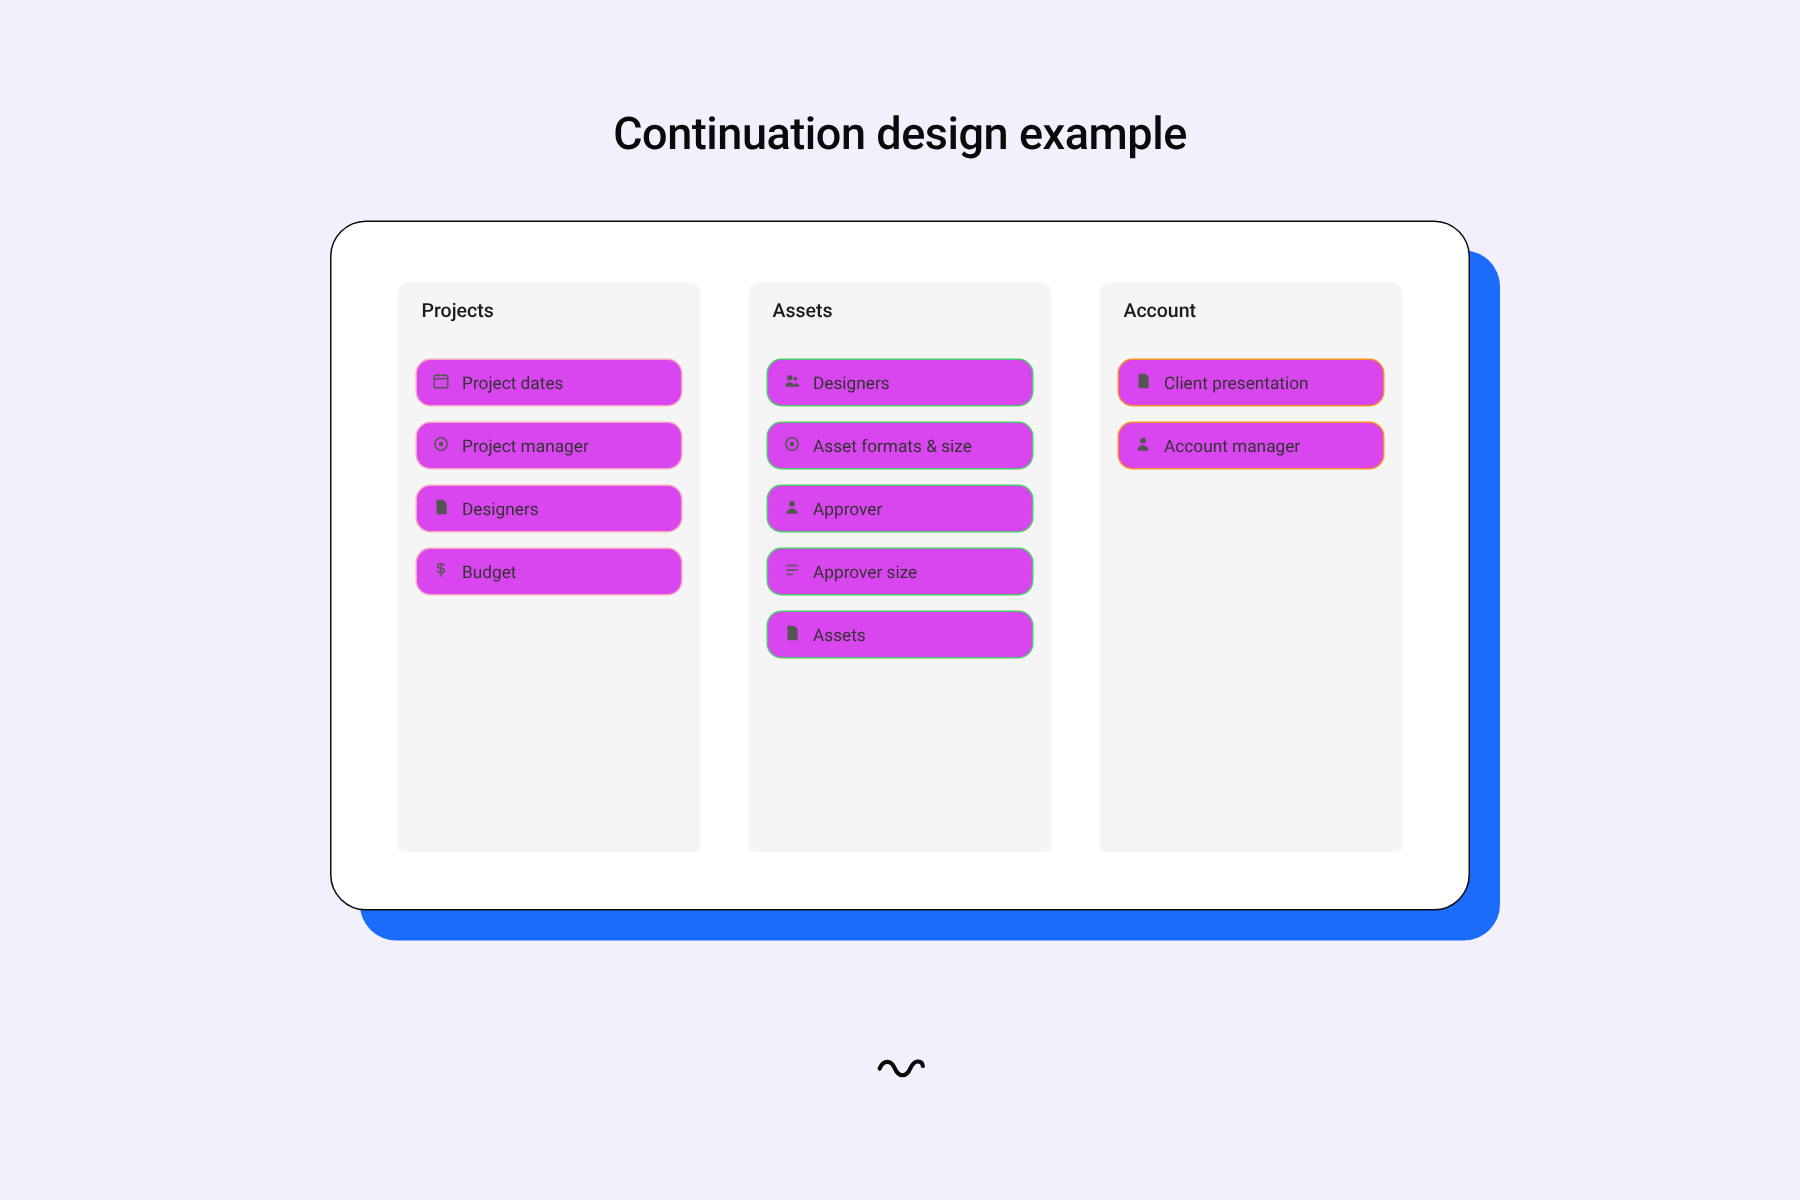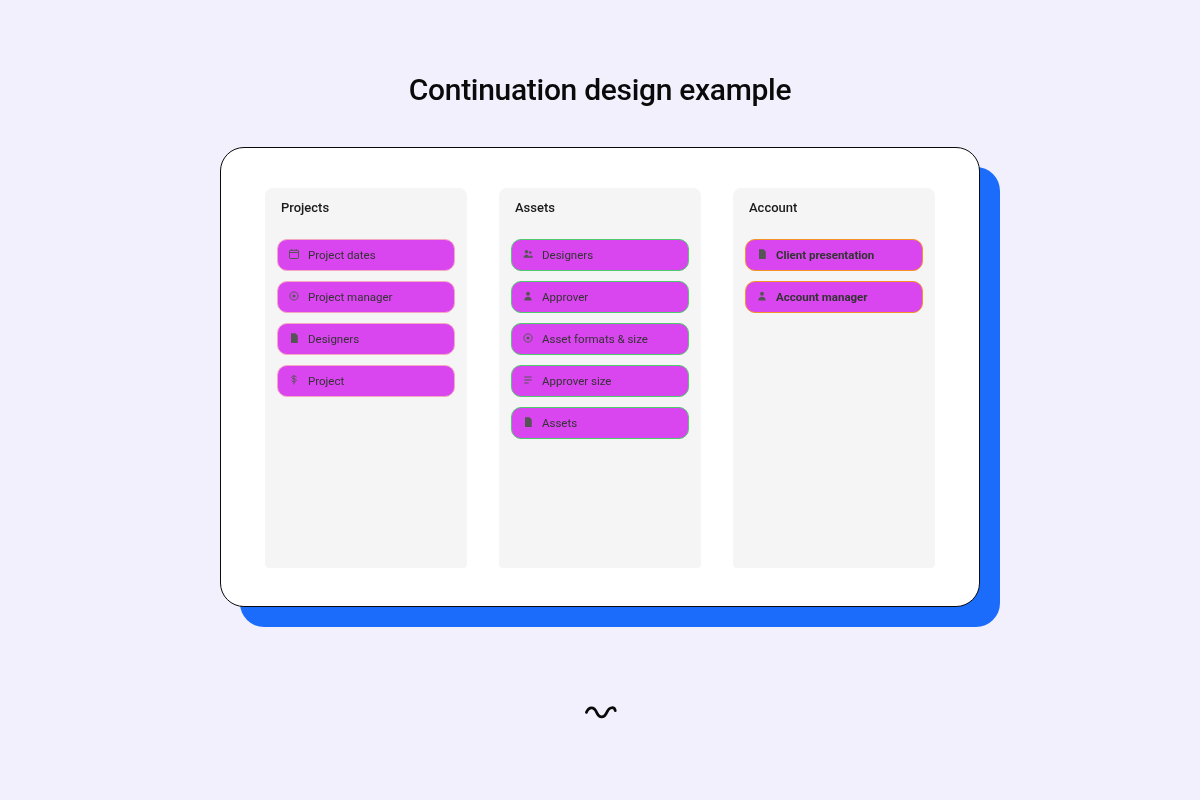--- a/index.html
+++ b/index.html
@@ -84,21 +84,21 @@
       background: #d946ef;
       border: 1.2px solid;
       border-radius: 10px;
       padding: 8px 10px;
       font-size: 11.5px;
       color: #333333;
       cursor: pointer;
     }
     .col-projects .field-item { border-color: #f7a8c1; }
     .col-assets .field-item { border-color: #4fc96e; }
-    .col-clients .field-item { border-color: #f59226; font-weight: bold; }
+    .col-clients .field-item { border-color: #f59226; }
     .icon {
       width: 12px;
       height: 12px;
       display: inline-flex;
       align-items: center;
       justify-content: center;
       color: #555;
       flex-shrink: 0;
     }
     .icon svg { width: 12px; height: 12px; }
@@ -146,21 +146,21 @@
               </svg>
             </span>
           <span>Designers</span>
         </div>
         <div class="field-item">
           <span class="icon">
               <svg viewBox="0 0 16 16" fill="none" stroke="currentColor" stroke-width="1.3">
                 <path d="M8 2 v12 M11 4.5 c0 -1.2 -1.3 -2 -3 -2 s-3 0.8 -3 2 s1.3 2 3 2 s3 0.8 3 2 s-1.3 2 -3 2 s-3 -0.8 -3 -2"></path>
               </svg>
             </span>
-          <span>Project</span>
+          <span>Budget</span>
         </div>
       </div>
     </div>
 
     <div class="column col-assets">
       <div class="column-tab">Assets</div>
       <div class="column-body">
         <div class="field-item">
           <span class="icon">
               <svg viewBox="0 0 16 16" fill="currentColor">
@@ -168,34 +168,34 @@
                 <circle cx="11" cy="6" r="1.8"></circle>
                 <path d="M2 13 c0-2.2 1.8-4 4-4 s4 1.8 4 4 z"></path>
                 <path d="M9.5 13 c0-1.7 1.1-3 2.5-3 s2.5 1.3 2.5 3 z"></path>
               </svg>
             </span>
           <span>Designers</span>
         </div>
         <div class="field-item">
           <span class="icon">
               <svg viewBox="0 0 16 16" fill="currentColor">
+                <circle cx="8" cy="8" r="5.5" fill="none" stroke="currentColor" stroke-width="1.3"></circle>
+                <circle cx="8" cy="8" r="2" fill="currentColor"></circle>
+              </svg>
+            </span>
+          <span>Asset formats &amp; size</span>
+        </div>
+        <div class="field-item">
+          <span class="icon">
+              <svg viewBox="0 0 16 16" fill="currentColor">
                 <circle cx="8" cy="5" r="2.6"></circle>
                 <path d="M3 14 c0-2.8 2.2-5 5-5 s5 2.2 5 5 z"></path>
               </svg>
             </span>
           <span>Approver</span>
-        </div>
-        <div class="field-item">
-          <span class="icon">
-              <svg viewBox="0 0 16 16" fill="currentColor">
-                <circle cx="8" cy="8" r="5.5" fill="none" stroke="currentColor" stroke-width="1.3"></circle>
-                <circle cx="8" cy="8" r="2" fill="currentColor"></circle>
-              </svg>
-            </span>
-          <span>Asset formats &amp; size</span>
         </div>
         <div class="field-item">
           <span class="icon">
               <svg viewBox="0 0 16 16" fill="none" stroke="currentColor" stroke-width="1.3">
                 <line x1="3" y1="4" x2="13" y2="4"></line>
                 <line x1="3" y1="8" x2="13" y2="8"></line>
                 <line x1="3" y1="12" x2="9" y2="12"></line>
               </svg>
             </span>
           <span>Approver size</span>

